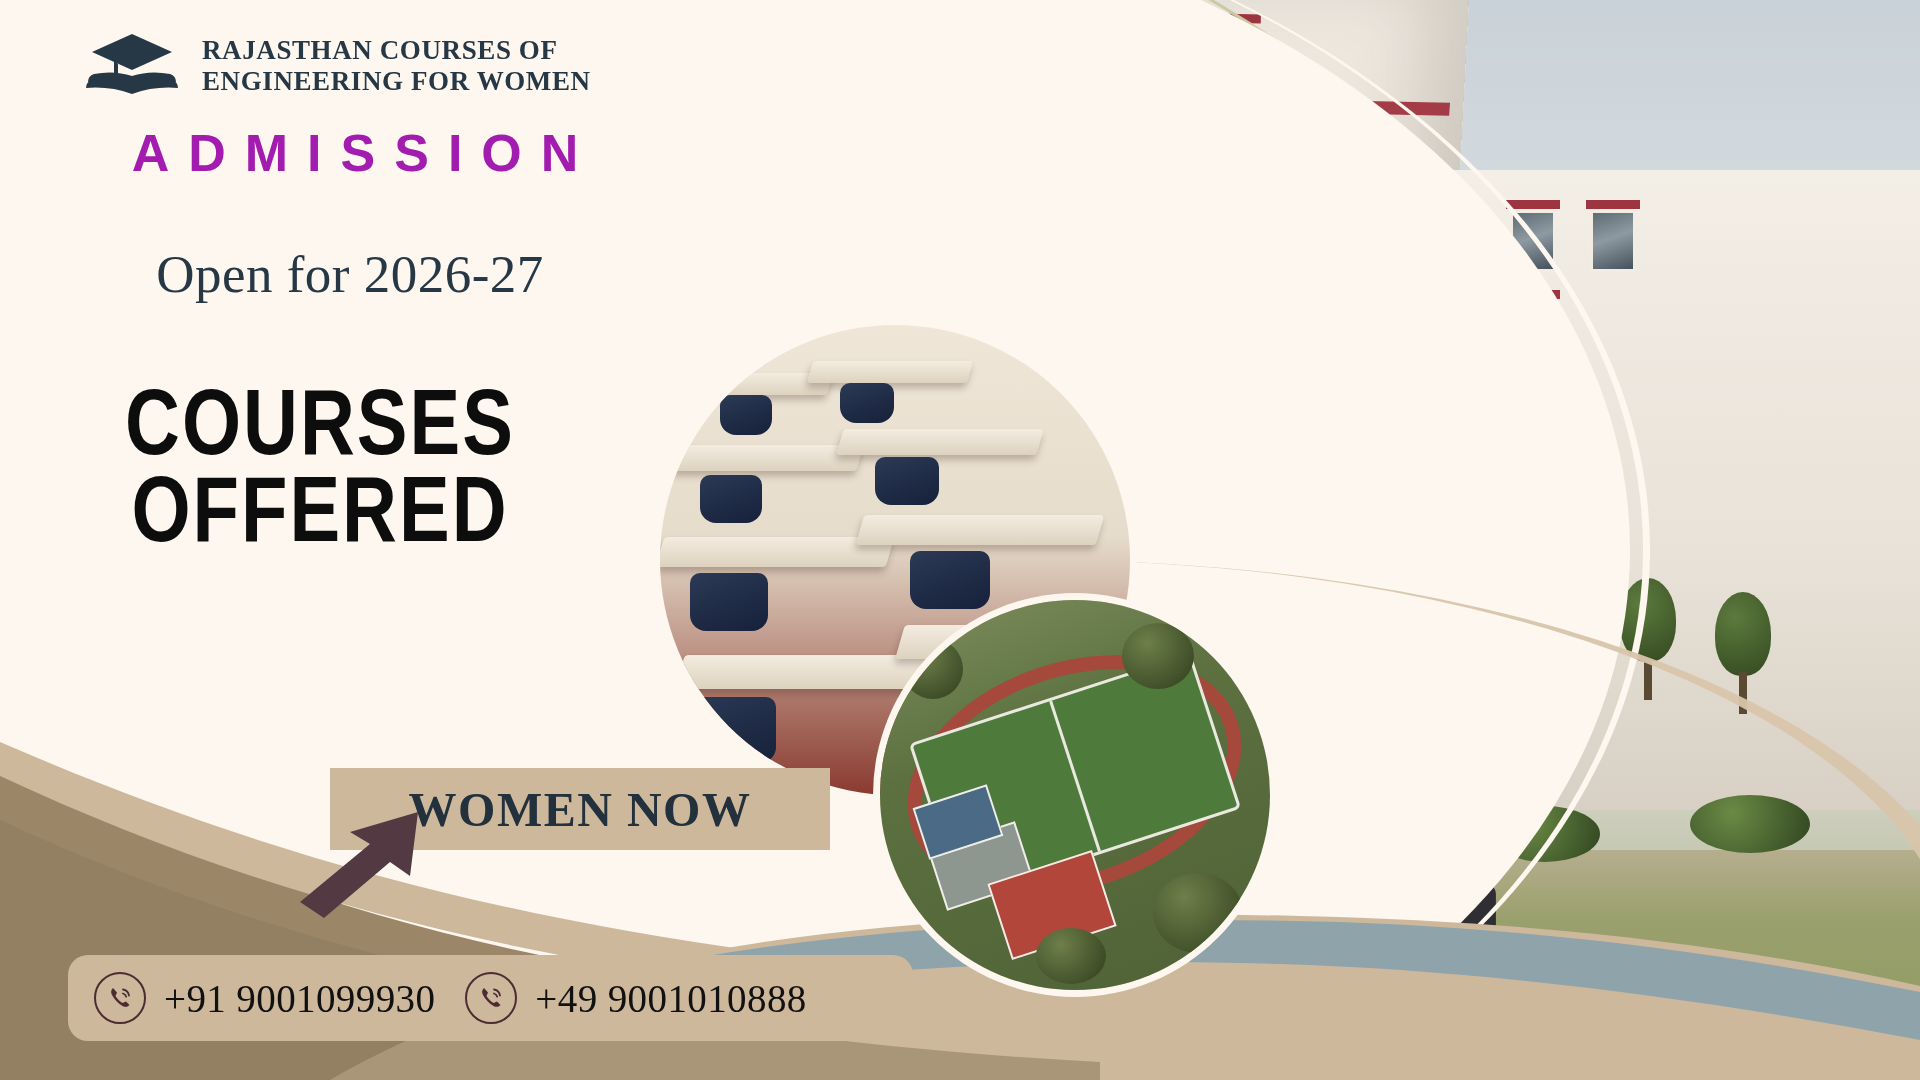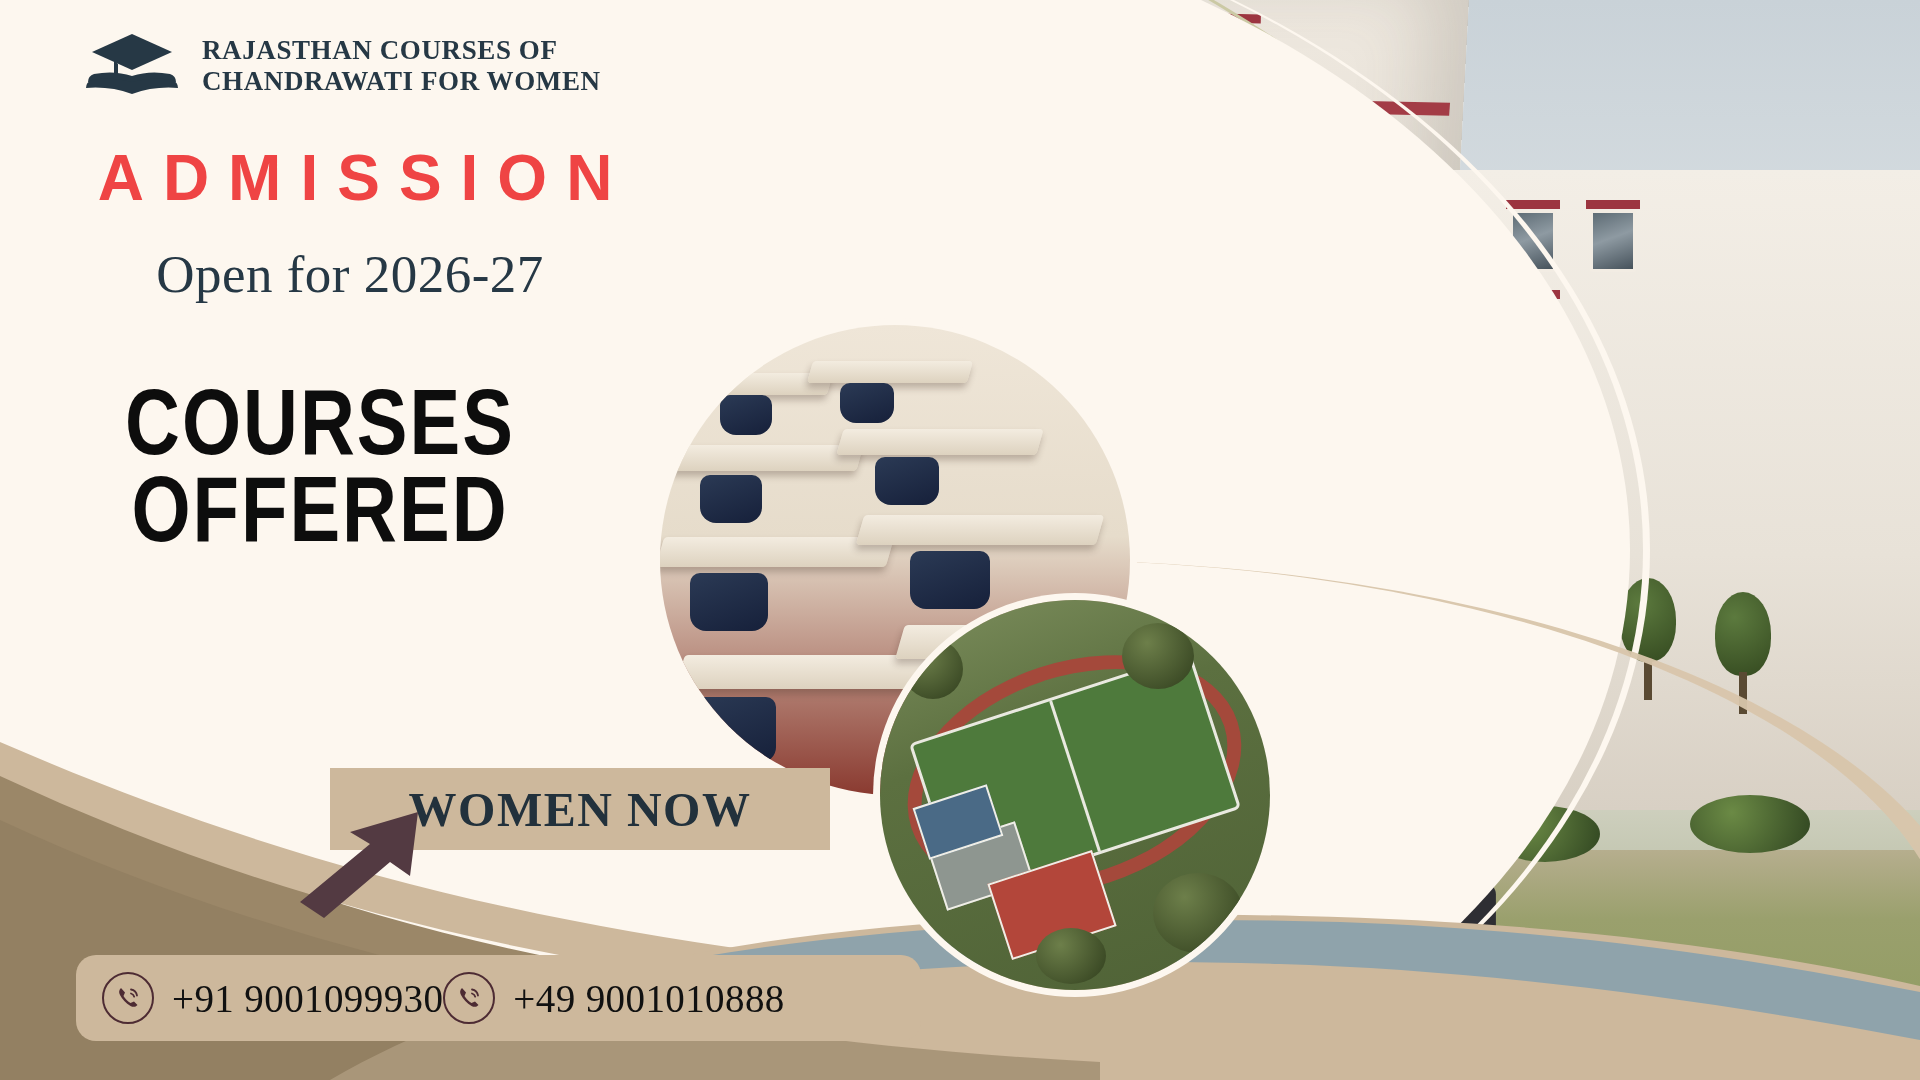--- a/index.html
+++ b/index.html
@@ -194,26 +194,26 @@
     display:flex; align-items:center; gap:22px;
   }
   .logo-mark { width:96px; height:72px; position:relative; }
   .brand {
     font-family:"Liberation Serif", serif;
     font-weight:bold; font-size:27px; line-height:1.14;
     color:#263845; letter-spacing:.6px;
   }
 
   .headline {
-    position:absolute; left:30px; top:146px; width:650px;
+    position:absolute; left:30px; top:127px; width:650px;
     font-family:"Liberation Sans", sans-serif;
     font-weight:bold;
-    font-size:64px; line-height:1;
+    font-size:52px; line-height:1;
     letter-spacing:19px;
-    color:#ef4444;
+    color:#a21caf;
     text-align:center;
     text-indent:19px;
   }
   .subhead {
     position:absolute; left:20px; top:248px; width:660px;
     font-family:"Liberation Serif", serif;
     font-size:53px; line-height:1; color:#263845;
     text-align:center; letter-spacing:.5px;
   }
 
@@ -245,21 +245,21 @@
     font-family:"Liberation Serif", serif;
     font-weight:bold; font-size:48px; color:#22313c;
     letter-spacing:1.5px;
   }
   .apply-arrow { position:absolute; left:290px; top:810px; width:130px; height:110px; }
 
   .phone-bar {
     position:absolute; left:68px; top:955px;
     width:845px; height:86px;
     background:#cdb89c; border-radius:20px;
-    display:flex; align-items:center; padding:0 26px;margin-left:8px;
+    display:flex; align-items:center; gap:30px; padding:0 26px;
   }
   .phone-item { display:flex; align-items:center; gap:18px; }
   .phone-circle {
     width:52px; height:52px; border-radius:50%;
     border:2.5px solid #4d2b33;
     display:flex; align-items:center; justify-content:center;
   }
   .phone-num {
     font-family:"Liberation Serif", serif;
     font-size:39px; color:#111; letter-spacing:.4px; white-space:nowrap;
@@ -461,21 +461,21 @@
           <path d="M48 4 L88 22 L48 40 L8 22 Z" fill="#263845"></path>
           <path d="M30 30 L30 48 Q30 52 34 52 L34 34 Z" fill="#263845"></path>
           <path d="M48 46 Q30 40 10 44 Q4 46 4 52 Q26 50 48 58 Z" fill="#263845"></path>
           <path d="M48 46 Q66 40 86 44 Q92 46 92 52 Q70 50 48 58 Z" fill="#263845"></path>
           <path d="M48 52 Q28 46 8 50 Q2 52 2 58 Q26 56 48 64 Z" fill="#263845"></path>
           <path d="M48 52 Q68 46 88 50 Q94 52 94 58 Q70 56 48 64 Z" fill="#263845"></path>
         </svg>
       </div>
       <div class="brand">
         <div>RAJASTHAN COURSES OF</div>
-        <div>CHANDRAWATI FOR WOMEN</div>
+        <div>ENGINEERING FOR WOMEN</div>
       </div>
     </div>
 
     <div class="headline">ADMISSION</div>
     <div class="subhead">Open for 2026-27</div>
 
     <div class="courses-title">
       <div>COURSES</div>
       <div>OFFERED</div>
     </div>

